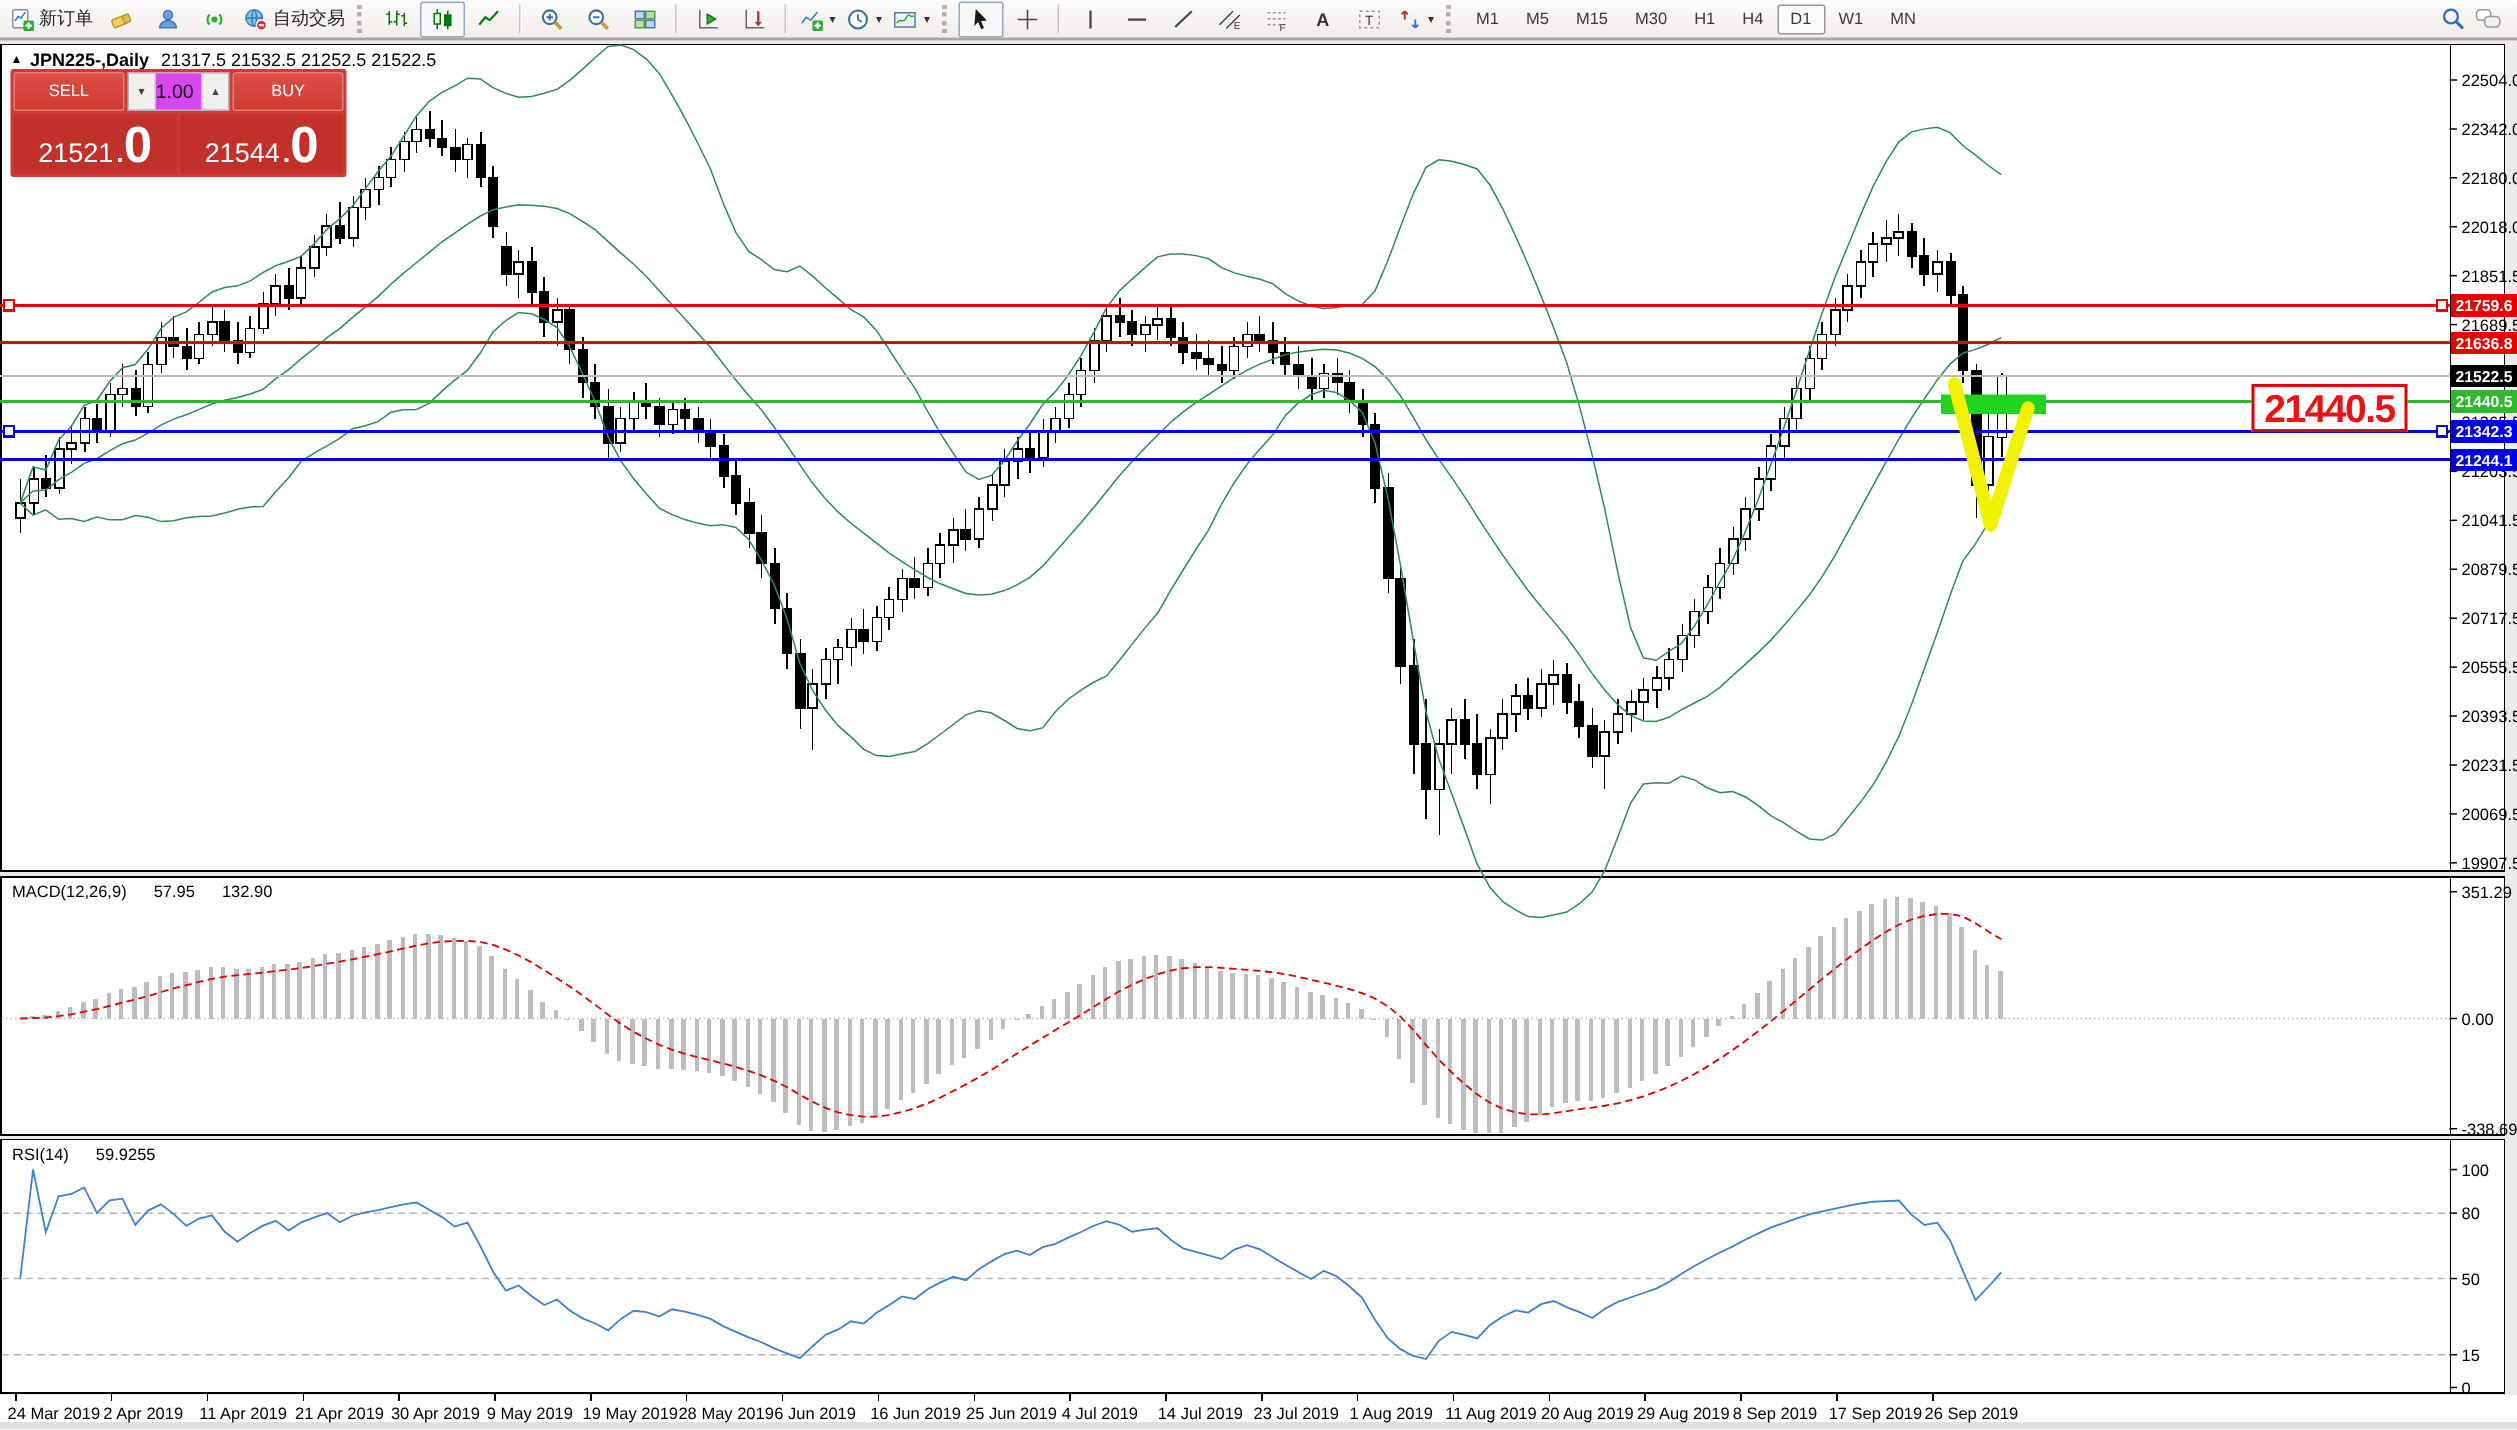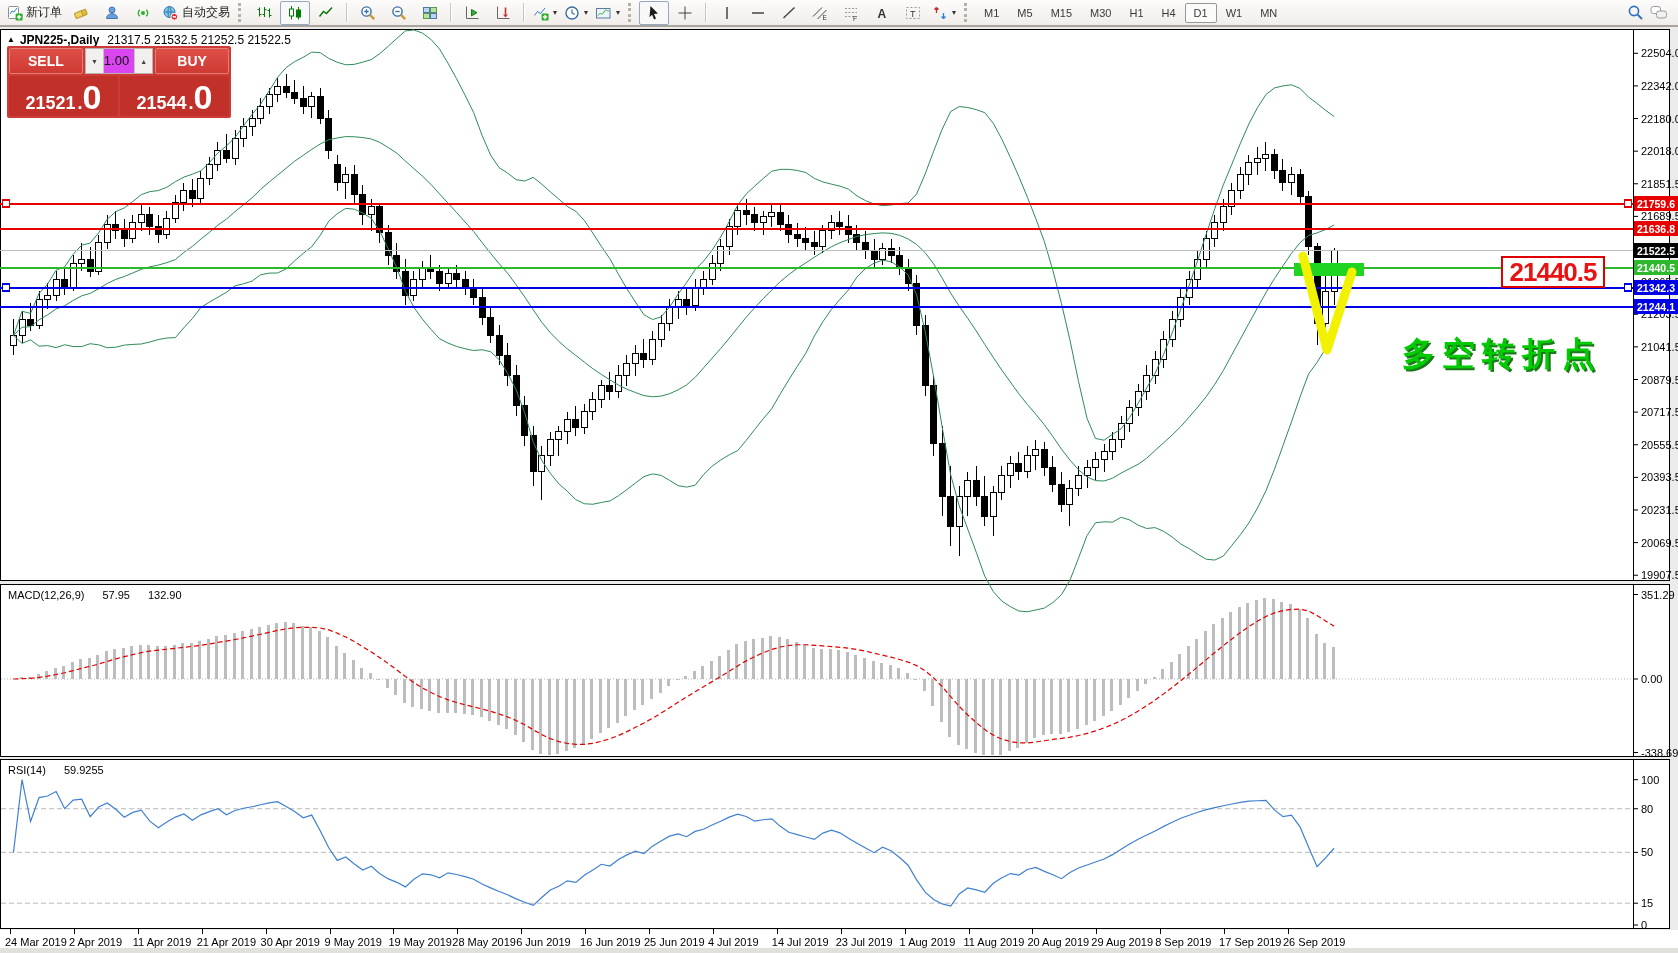--- a/index.html
+++ b/index.html
@@ -24,32 +24,32 @@
   .hdr .tri{font-size:8px;vertical-align:2px;margin-right:5px}
   .hdr b{margin-right:8px}
   .ind-label{position:absolute;left:8px;z-index:6;font-size:11px;color:#000;white-space:nowrap}
   #macd-label{top:589px}
   #rsi-label{top:764px}
   .ind-label span{margin-right:18px}
   
   #trade-panel{position:absolute;left:7px;top:46px;width:224px;z-index:7;background:#ce3b35;
                padding:2px;box-sizing:border-box;border-radius:2px}
   .tp-row1{display:flex;height:26px;gap:2px}
-  .btn-trade{width:82px;background:linear-gradient(#dd4f47,#cf3a33);color:#fff;font-weight:bold;
-             font-size:14px;display:flex;align-items:center;justify-content:center;
+  .btn-trade{width:82px;background:linear-gradient(#dd4f47,#cf3a33);color:#fff;font-weight:normal;
+             font-size:11px;display:flex;align-items:center;justify-content:center;
              border:1px solid #e37d77;border-radius:2px;box-sizing:border-box}
   .stepper{flex:1;display:flex;background:#d946ef;border:1px solid #b9b4ae;box-sizing:border-box}
   .step-btn{width:17px;background:#f2f0ee;display:flex;align-items:center;justify-content:center;
             font-size:7px;color:#444}
   .step-dn{border-right:1px solid #c6c2bc}.step-up{border-left:1px solid #c6c2bc}
   .step-val{flex:1;text-align:right;padding-right:5px;font-size:13px;color:#111;line-height:23px}
   .tp-row2{display:flex;height:40px;margin-top:2px;gap:2px}
   .price-block{flex:1;background:#c2302a;color:#fff;display:flex;align-items:baseline;
                justify-content:center;border-radius:2px;padding-top:4px}
-  .pm{font-weight:bold;font-size:18px;line-height:34px}
+  .pm{font-weight:normal;font-size:18px;line-height:34px}
   .pd{font-weight:bold;font-size:18px;margin-left:2px}
   .pz{font-weight:bold;font-size:34px;line-height:34px}
   
   #price-callout{position:absolute;left:1501px;top:256px;width:100px;height:28px;z-index:8;
     background:#fff;border:2px solid #e00000;color:#e81414;font-size:26px;font-weight:bold;
     display:flex;align-items:center;justify-content:center;letter-spacing:-1px}
   #cn-note{position:absolute;left:1402px;top:332px;z-index:8;font-size:33px;font-weight:bold;
     letter-spacing:7px;color:#00cc00;text-shadow:2px 2px 0 #1c7a1c;white-space:nowrap}
   #chart-svg{position:absolute;left:0;top:27px;z-index:1}
   svg text{font-family:"Liberation Sans",sans-serif}
@@ -905,15 +905,14 @@
       </div>
       <div class="price-block">
         <span class="pm">21544</span>
           <span class="pd">.</span>
           <span class="pz">0</span>
       </div>
     </div>
   </div>
 
   <div id="price-callout">21440.5</div>
-  <div id="cn-note">多空转折点</div>
 
 </div>
 
 </body></html>

